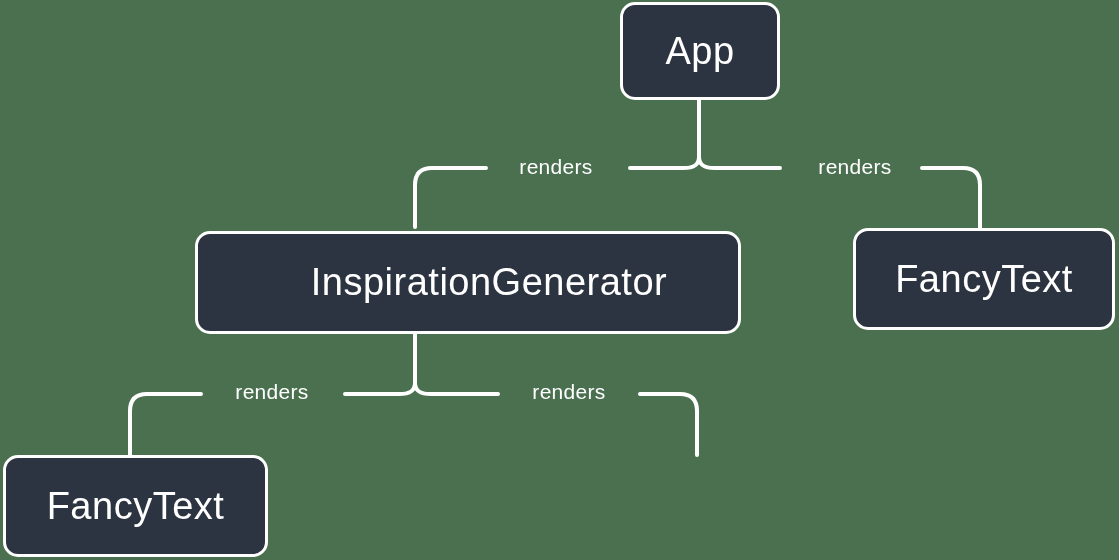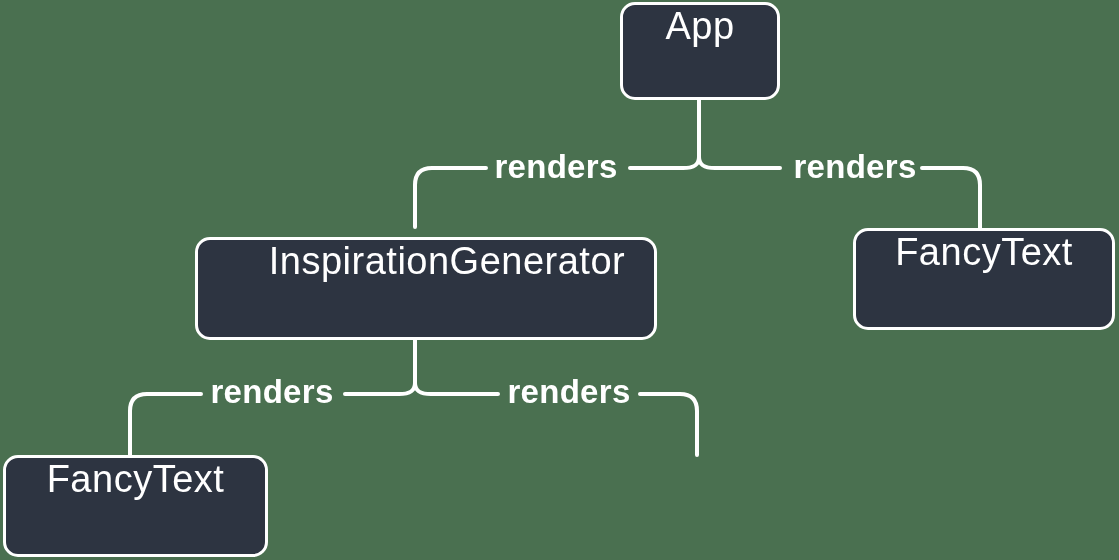--- a/index.html
+++ b/index.html
@@ -31,38 +31,39 @@
     stroke-width:4;
     stroke-linecap:round;
   }
   .node{
     position:absolute;
     box-sizing:border-box;
     background:var(--node-fill);
     border:3.5px solid var(--stroke);
     border-radius:15px;
     display:flex;
+    align-items:center;
     justify-content:center;
     color:var(--text);
     font-size:38px;
     font-weight:400;
     letter-spacing:0.5px;
     white-space:nowrap;
   }
   .node-app            {left:620px; top:2px;   width:160px; height:98px;}
-  .node-inspiration    {left:195px; top:237px; width:462px; height:103px;padding-left:42px;}
+  .node-inspiration    {left:195px; top:231px; width:546px; height:103px;padding-left:42px;}
   .node-fancy-top      {left:853px; top:228px; width:262px; height:102px;}
   .node-fancy-bottom   {left:3px;   top:455px; width:265px; height:102px;}
   .node-copyright      {left:566px; top:455px; width:267px; height:102px;}
   .edge-label{
     position:absolute;
     transform:translate(-50%,-50%);
     color:var(--text);
-    font-size:33px;
-    font-weight:700;
+    font-size:21px;
+    font-weight:400;
     letter-spacing:0.3px;
     white-space:nowrap;
     text-align:center;
   }
   .edge-label-1{left:556px; top:167px;}
   .edge-label-2{left:855px; top:167px;}
   .edge-label-3{left:272px; top:392px;}
   .edge-label-4{left:569px; top:392px;}
 </style>
 </head>

